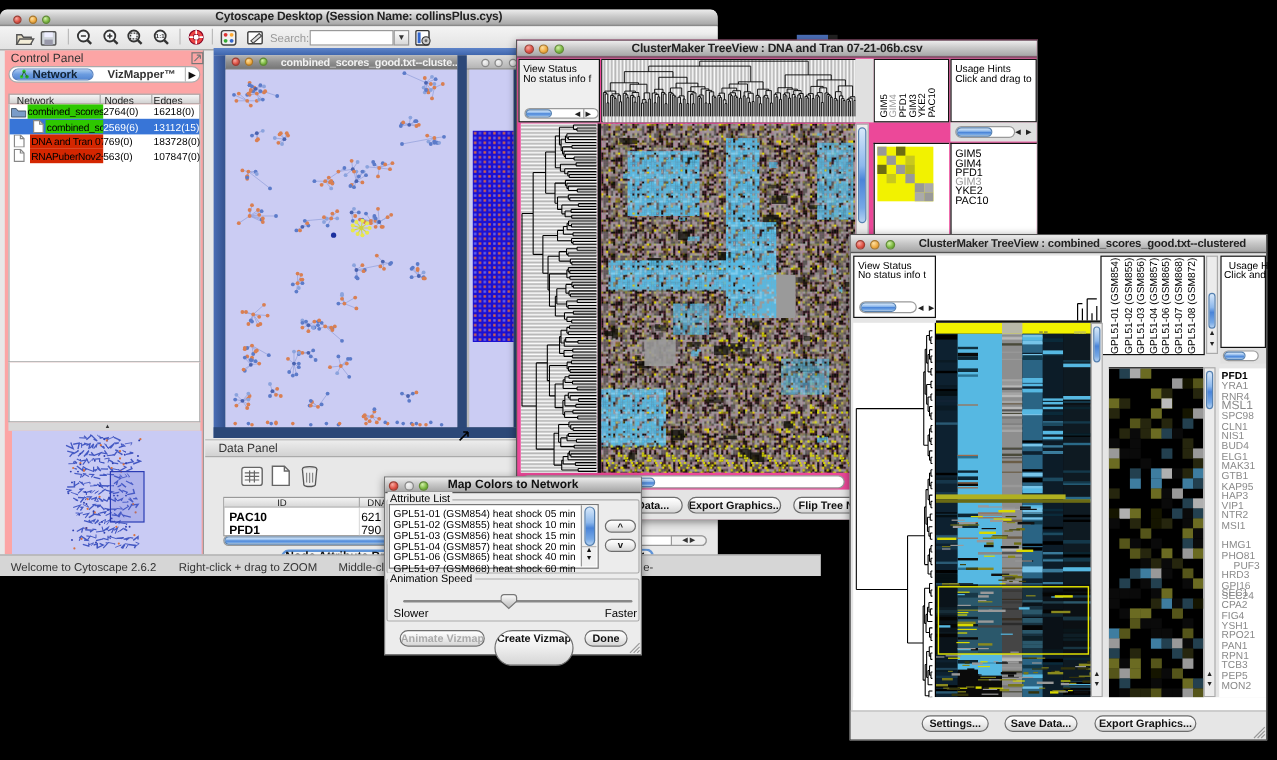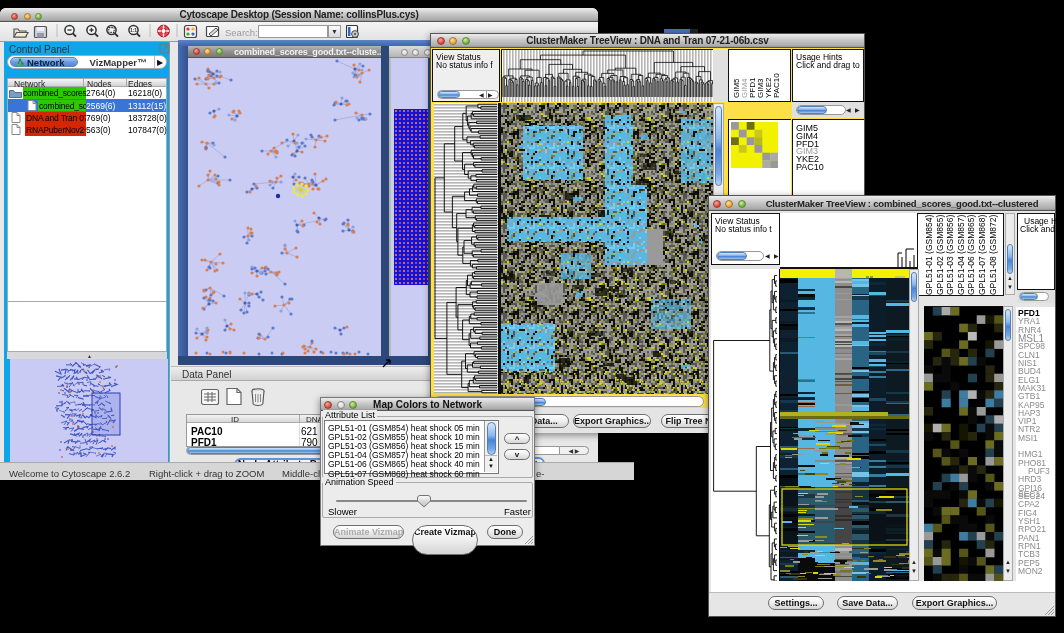--- a/index.html
+++ b/index.html
@@ -78,21 +78,21 @@
       <div class="abs" style="left:225px;top:5px;font-size:9.5px;color:#9a9a9a;">Search:</div>
       <div class="abs" style="left:258px;top:3px;width:70px;height:13px;background:#fff;border:1px solid #999;"></div>
       <div class="abs" style="left:328px;top:3px;width:13px;height:13px;background:linear-gradient(#fdfdfd,#d8d8d8);border:1px solid #999;font-size:7px;text-align:center;line-height:12px;color:#333;">▼</div>
       <svg width="20" height="20" style="position:absolute;left:346px;top:2px;" xmlns="http://www.w3.org/2000/svg">
         <rect x="0.5" y="1.5" width="11" height="12" rx="1" fill="#fff" stroke="#333" stroke-width="1.2"></rect>
         <rect x="2" y="3" width="2.5" height="9" fill="#36c"></rect>
         <circle cx="9" cy="10" r="3.4" fill="#ccc" stroke="#333" stroke-width="0.9"></circle>
         <circle cx="9" cy="10" r="1.2" fill="#666"></circle>
       </svg>
     </div>
-    <div class="abs" style="left:4px;top:34px;width:166px;height:420px;background:#0ea5e9;border-right:1px solid #9a9a9a;">
+    <div class="abs" style="left:4px;top:34px;width:166px;height:420px;background:#fca5a5;border-right:1px solid #9a9a9a;">
       <div class="abs" style="left:5px;top:2px;font-size:10px;color:#333;">Control Panel</div>
       <svg width="12" height="12" style="position:absolute;left:155px;top:1px;" xmlns="http://www.w3.org/2000/svg">
         <rect x="1" y="1" width="9" height="9" fill="none" stroke="#777" stroke-width="1"></rect>
         <path d="M3,8 L8,3 M8,3 h-3 M8,3 v3" stroke="#777" stroke-width="1" fill="none"></path>
       </svg>
       <div class="abs" style="left:3px;top:13px;width:160px;height:14px;background:#fff;border:1px solid #aaa;border-radius:8px;">
         <div class="abs" style="left:2px;top:1px;width:68px;height:10px;background:linear-gradient(#a8c8f0,#6b9ce0 50%,#5588d4);border:1px solid #5b84c0;border-radius:6px;"></div>
         <svg width="9" height="10" style="position:absolute;left:8px;top:1px;" xmlns="http://www.w3.org/2000/svg">
           <circle cx="4" cy="2.5" r="1.5" fill="#3c3"></circle>
           <circle cx="2" cy="7" r="1.5" fill="#3c3"></circle>
@@ -430,21 +430,21 @@
         <span class="abs" style="left:4px;top:22px;font-size:10px;font-weight:bold;color:#000;">PFD1</span>
         <span class="abs" style="left:114px;top:22px;font-size:10px;color:#000;">790</span>
         <span class="abs" style="left:112px;top:8px;width:1px;height:24px;background:#ddd;"></span>
       </div>
       <div class="sbtrack" style="left:15px;top:80px;width:403px;height:9px;"></div>
       <div class="pill" style="left:16px;top:81px;width:310px;height:7px;"></div>
       <div class="abs" style="left:388px;top:80px;width:30px;height:9px;background:#f0f0f0;border:1px solid #999;border-radius:0 5px 5px 0;font-size:6px;color:#333;text-align:center;line-height:9px;">◀&nbsp;▶</div>
       <div class="abs" style="left:63px;top:92px;width:110px;height:13px;background:#f4f4f4;border:2px solid #5f94d8;border-radius:7px;font-size:10px;font-weight:bold;color:#111;text-align:center;line-height:10px;">Node Attribute Brows</div>
       <div class="abs" style="left:362px;top:91px;width:12px;height:13px;background:#f4f4f4;border:2px solid #5f94d8;border-left:none;border-radius:0 7px 7px 0;font-size:10px;font-weight:bold;color:#111;line-height:10px;">r</div>
     </div>
-    <div class="abs" style="left:0;top:454px;width:634px;height:18px;background:#d6d6d6;border-top:1px solid #aaa;font-size:9.5px;color:#333;">
+    <div class="abs" style="left:0;top:454px;width:684px;height:18px;background:#d6d6d6;border-top:1px solid #aaa;font-size:9.5px;color:#333;">
       <span class="abs" style="left:9px;top:5px;">Welcome to Cytoscape 2.6.2</span>
       <span class="abs" style="left:149px;top:5px;">Right-click + drag  to  ZOOM</span>
       <span class="abs" style="left:282px;top:5px;">Middle-click + drag  to  PAN</span>
       <span class="abs" style="left:536px;top:5px;">e-</span>
     </div>
   </div>
 <div class="abs" style="left:178px;top:40px;width:256px;height:6px;background:linear-gradient(#5d83c8,#3f66ad);"></div>
 <div class="abs" style="left:387px;top:46px;width:47px;height:319px;background:#b8b8b8;">
     <div class="abs" style="left:0;top:0;width:47px;height:12px;background:linear-gradient(#dcdcdc,#b4b4b4);border-bottom:1px solid #888;">
       <div class="tl hollow" style="left:13.5px;top:2.5px;width:7px;height:7px;"></div>
@@ -844,21 +844,21 @@
         <circle cx="19" cy="295" r="1.5" fill="#5c7bc9"></circle>
         <circle cx="148" cy="295" r="1.5" fill="#5c7bc9"></circle>
       </svg></div>
   </div>
 <div class="abs" style="left:178px;top:356px;width:256px;height:9px;background:#2c4878;"></div>
 <div class="abs" style="left:664px;top:29px;width:26px;height:5px;background:#4b6fb8;"></div>
 <div class="abs" style="left:690px;top:29px;width:8px;height:5px;background:#222;"></div>
 <svg width="10" height="10" style="position:absolute;left:382px;top:358px;" xmlns="http://www.w3.org/2000/svg">
     <path d="M1,9 L8,2 M8,2 h-4 M8,2 v4" stroke="#000" stroke-width="1.3" fill="none"></path>
   </svg>
-<div class="abs win-shadow" style="left:430px;top:33px;width:435px;height:400px;background:#fde047;border:1px solid #555;">
+<div class="abs win-shadow" style="left:430px;top:33px;width:435px;height:400px;background:#ec4899;border:1px solid #555;">
     <div class="abs titlebar" style="left:0;top:0;width:433px;height:14px;">
       <div class="tl red" style="left:5.5px;top:3px;width:8px;height:8px;"></div>
       <div class="tl amber" style="left:18px;top:3px;width:8px;height:8px;"></div>
       <div class="tl green" style="left:31px;top:3px;width:8px;height:8px;"></div>
       <div style="text-align:center;font-size:10px;font-weight:bold;color:#222;line-height:14px;letter-spacing:-0.2px;">ClusterMaker TreeView : DNA and Tran 07-21-06b.csv</div>
     </div>
     <div class="panelbox" style="left:1px;top:15px;width:68px;height:53px;">
       <div style="position:absolute;left:3px;top:2px;font-size:8.5px;color:#000;">View Status</div>
       <div style="position:absolute;left:3px;top:10px;font-size:8.5px;color:#000;white-space:nowrap;">No status info f</div>
       <div class="sbtrack" style="left:4px;top:40px;width:62px;height:9px;"></div>

